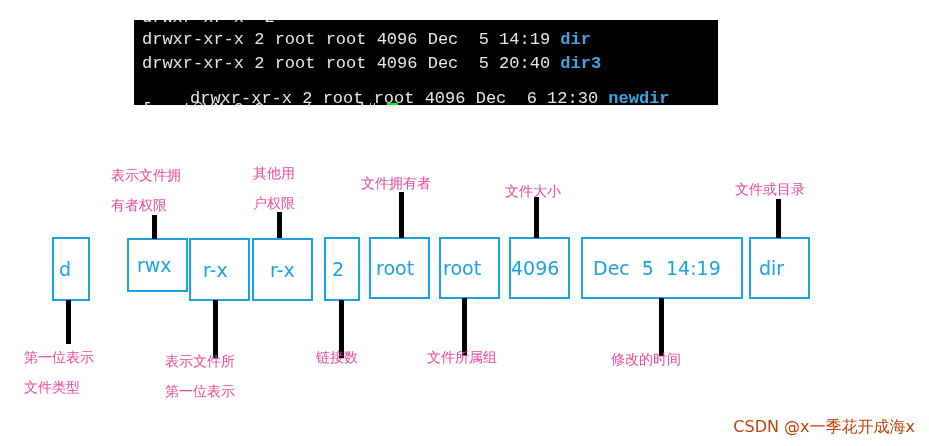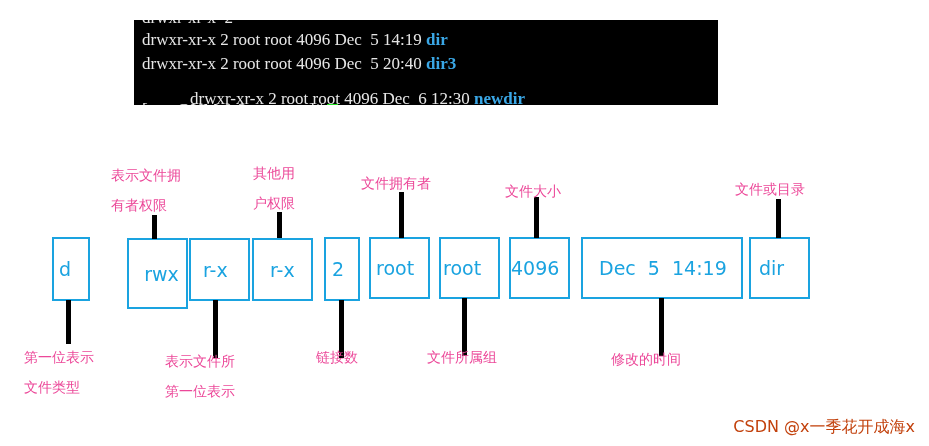--- a/index.html
+++ b/index.html
@@ -1,19 +1,19 @@
 <!DOCTYPE html>
 <html><head>
 <meta charset="utf-8">
 <style>
   html, body { margin:0; padding:0; }
   body { width:929px; height:446px; background:#ffffff; position:relative; overflow:hidden;
          font-family:"DejaVu Sans", sans-serif; }
   .terminal { position:absolute; left:134px; top:20px; width:584px; height:85px; background:#000;
-              font-family:Liberation Serif, serif; font-size:17px; color:#e6e6e6; overflow:hidden; }
+              font-family:Liberation Mono, monospace; font-size:17px; color:#e6e6e6; overflow:hidden; }
   .term-line { position:absolute; left:8px; white-space:pre; line-height:20px; }
   .term-name { color:#3aa7e6; font-weight:bold; }
   .cursor { display:inline-block; width:11px; height:14px; background:#22e022; vertical-align:middle; }
   .box { position:absolute; border:2px solid #1aa3e0; box-sizing:border-box; color:#1aa3e0;
          font-family:"DejaVu Sans", sans-serif; font-size:19px; display:flex; align-items:center; }
   .line { position:absolute; background:#000; width:5px; }
   .label { position:absolute; font-size:14px; color:#ec4899; line-height:30px; white-space:nowrap; }
   .watermark { position:absolute; right:14px; bottom:8px; font-size:16px; color:#c2410c; }
 </style>
 </head>
@@ -23,42 +23,42 @@
   <div class="term-line" style="top:-12px;">drwxr-xr-x  2</div>
   <div class="term-line" style="top:10px;"><span>drwxr-xr-x</span> <span>2</span> <span>root</span> <span>root</span> <span>4096</span> <span>Dec</span> <span> 5</span> <span>14:19</span> <span class="term-name">dir</span></div>
   <div class="term-line" style="top:34px;"><span>drwxr-xr-x</span> <span>2</span> <span>root</span> <span>root</span> <span>4096</span> <span>Dec</span> <span> 5</span> <span>20:40</span> <span class="term-name">dir3</span></div>
   <div class="term-line" style="top:69px;margin-left:48px;"><span>drwxr-xr-x</span> <span>2</span> <span>root</span> <span>root</span> <span>4096</span> <span>Dec</span> <span> 6</span> <span>12:30</span> <span class="term-name">newdir</span></div>
   <div class="term-line" style="top:80px;"><span>[root@VM-0-2-centos ~]#</span> <span class="cursor"></span></div>
 </div>
 
 <div class="box" style="left:52px;top:237px;width:38px;height:64px;padding-left:5px;">
     <span>d</span>
   </div>
-<div class="box" style="left:127px;top:238px;width:61px;height:71px;padding-left:8px;justify-content:center;">
+<div class="box" style="left:127px;top:238px;width:61px;height:54px;padding-left:8px;">
     <span>rwx</span>
   </div>
 <div class="box" style="left:189px;top:238px;width:61px;height:63px;padding-left:12px;">
     <span>r-x</span>
   </div>
 <div class="box" style="left:252px;top:238px;width:61px;height:63px;padding-left:16px;">
     <span>r-x</span>
   </div>
 <div class="box" style="left:324px;top:237px;width:36px;height:64px;padding-left:6px;">
     <span>2</span>
   </div>
 <div class="box" style="left:369px;top:237px;width:61px;height:62px;padding-left:5px;">
     <span>root</span>
   </div>
 <div class="box" style="left:439px;top:237px;width:61px;height:62px;padding-left:2px;">
     <span>root</span>
   </div>
 <div class="box" style="left:509px;top:237px;width:61px;height:62px;padding-left:0px;">
     <span>4096</span>
   </div>
-<div class="box" style="left:581px;top:237px;width:162px;height:62px;padding-left:16px;white-space:pre;"><span>Dec  5  14:19</span></div>
+<div class="box" style="left:581px;top:237px;width:162px;height:62px;padding-left:10px;white-space:pre;"><span>Dec  5  14:19</span></div>
 <div class="box" style="left:749px;top:237px;width:61px;height:62px;padding-left:8px;">
     <span>dir</span>
   </div>
 
 <div class="line" style="left:152px;top:215px;height:24px;"></div>
 <div class="line" style="left:277px;top:212px;height:26px;"></div>
 <div class="line" style="left:399px;top:192px;height:46px;"></div>
 <div class="line" style="left:534px;top:197px;height:41px;"></div>
 <div class="line" style="left:776px;top:199px;height:39px;"></div>
 

